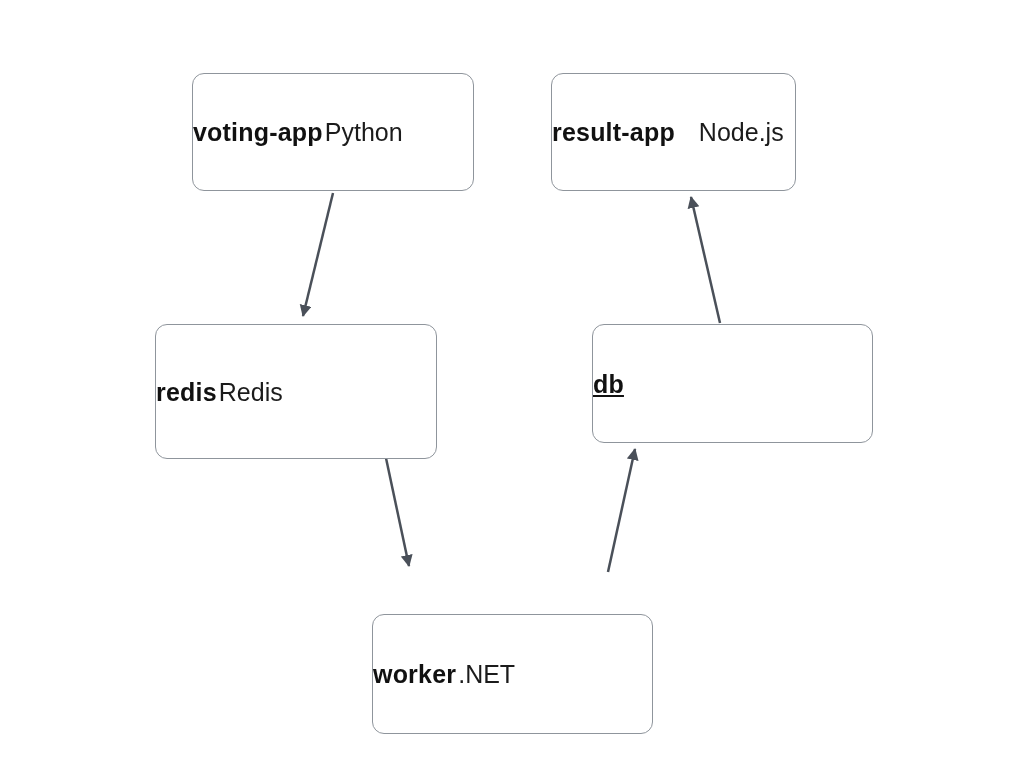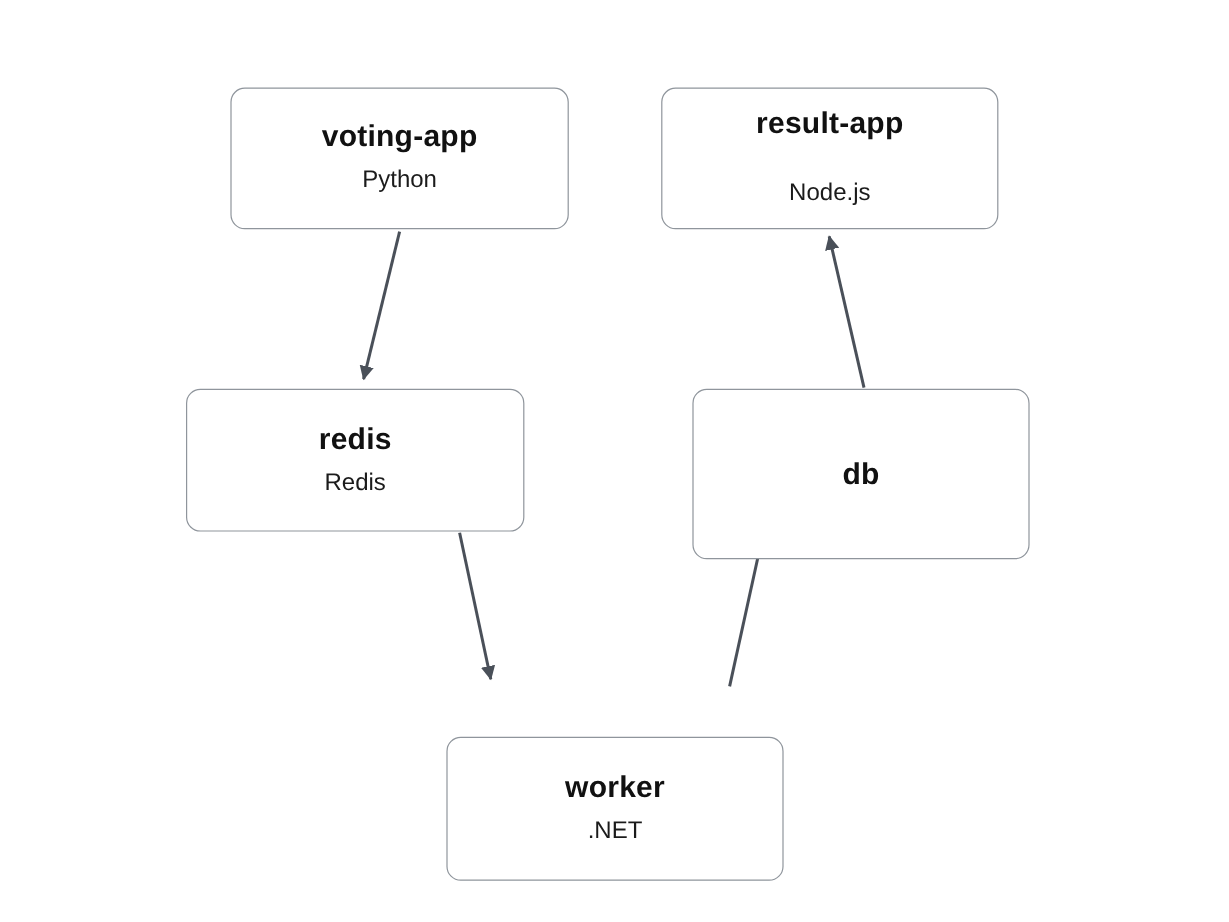--- a/index.html
+++ b/index.html
@@ -29,43 +29,42 @@
     stroke: var(--edge);
     stroke-width: 2.5;
   }
   .arrow-head { fill: var(--edge); }
   .node {
     position: absolute;
     background: var(--bg);
     border: 1.5px solid var(--node-border);
     border-radius: 12px;
     display: flex;
-    flex-direction: column;
     align-items: center;
-    justify-content: center;
+    justify-content: flex-start;
     gap: 2px;
     color: var(--text);
   }
   .node-title {
     font-size: 25px;
     font-weight: bold;
     line-height: 34px;
     letter-spacing: 0.2px;
   }
   .node-subtitle {
-    font-size: 20px;
+    font-size: 25px;
     font-weight: normal;
     line-height: 34px;
     color: #1b1b1b;
   }
   
   #node-voting-app { left: 192px; top: 73px;  width: 282px; height: 118px; }
-  #node-result-app { left: 551px; top: 73px;  width: 281px; height: 118px; gap: 24px; }
-  #node-redis      { left: 155px; top: 324px; width: 282px; height: 119px; }
-  #node-db         { left: 577px; top: 324px; width: 281px; height: 142px; }
+  #node-result-app { left: 551px; top: 73px;  width: 245px; height: 118px; gap: 24px; }
+  #node-redis      { left: 155px; top: 324px; width: 282px; height: 135px; }
+  #node-db         { left: 592px; top: 324px; width: 281px; height: 119px; text-decoration: underline; }
   #node-worker     { left: 372px; top: 573px; width: 281px; height: 120px; margin-top: 41px; }
 </style>
 </head>
 <body>
 
 <div class="canvas">
 
   <svg class="edges-layer" width="1024" height="768" viewBox="0 0 1024 768" aria-hidden="true">
     <defs>
       <marker id="arrow" markerUnits="userSpaceOnUse" markerWidth="16" markerHeight="16" refX="11" refY="6" orient="auto">

